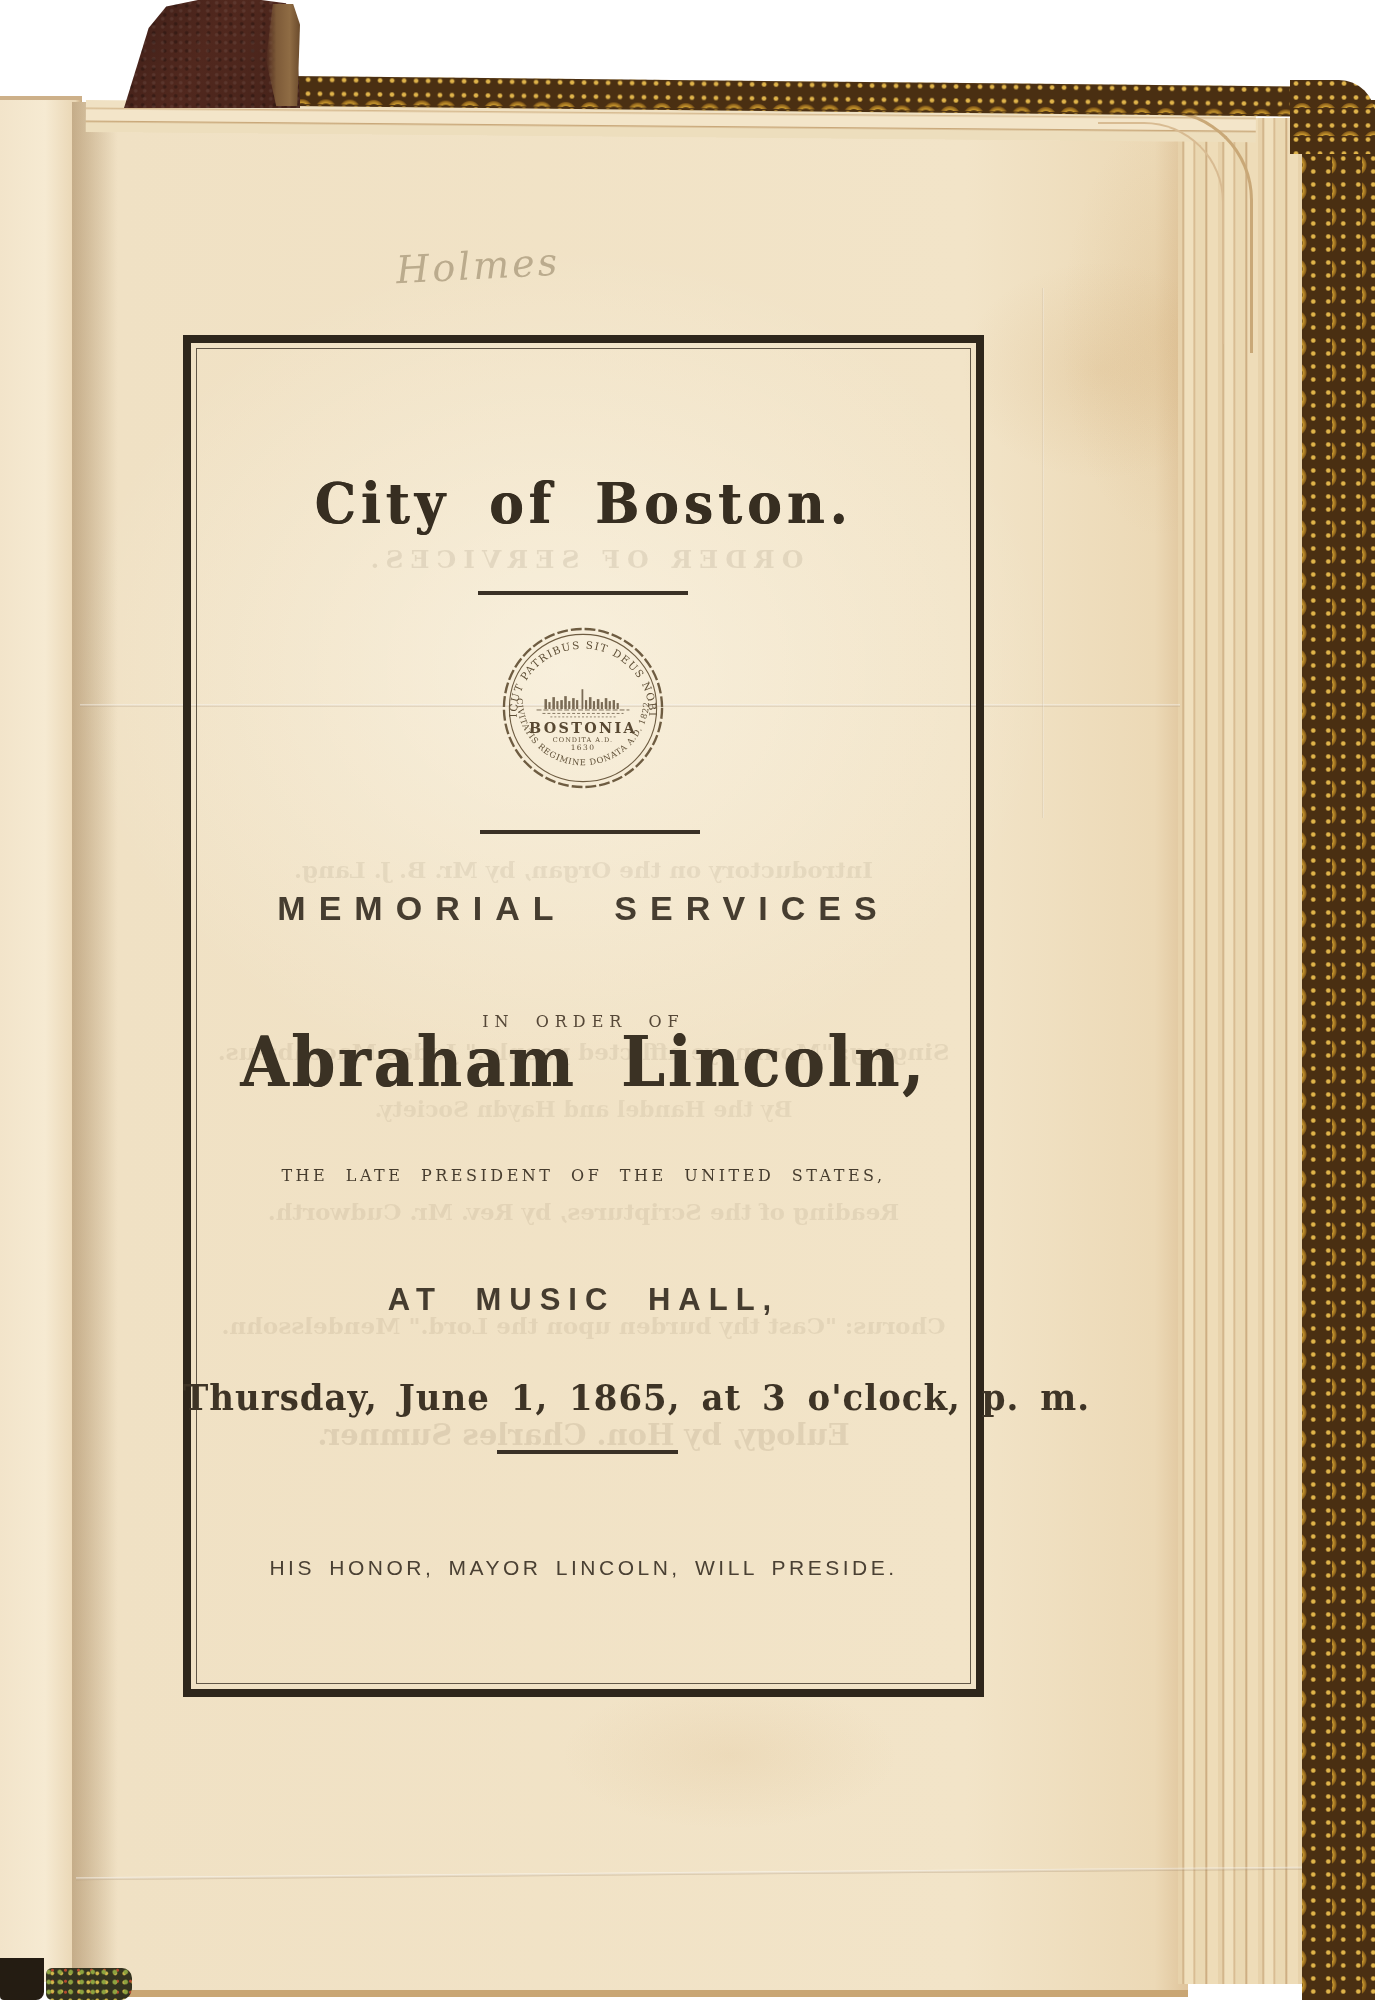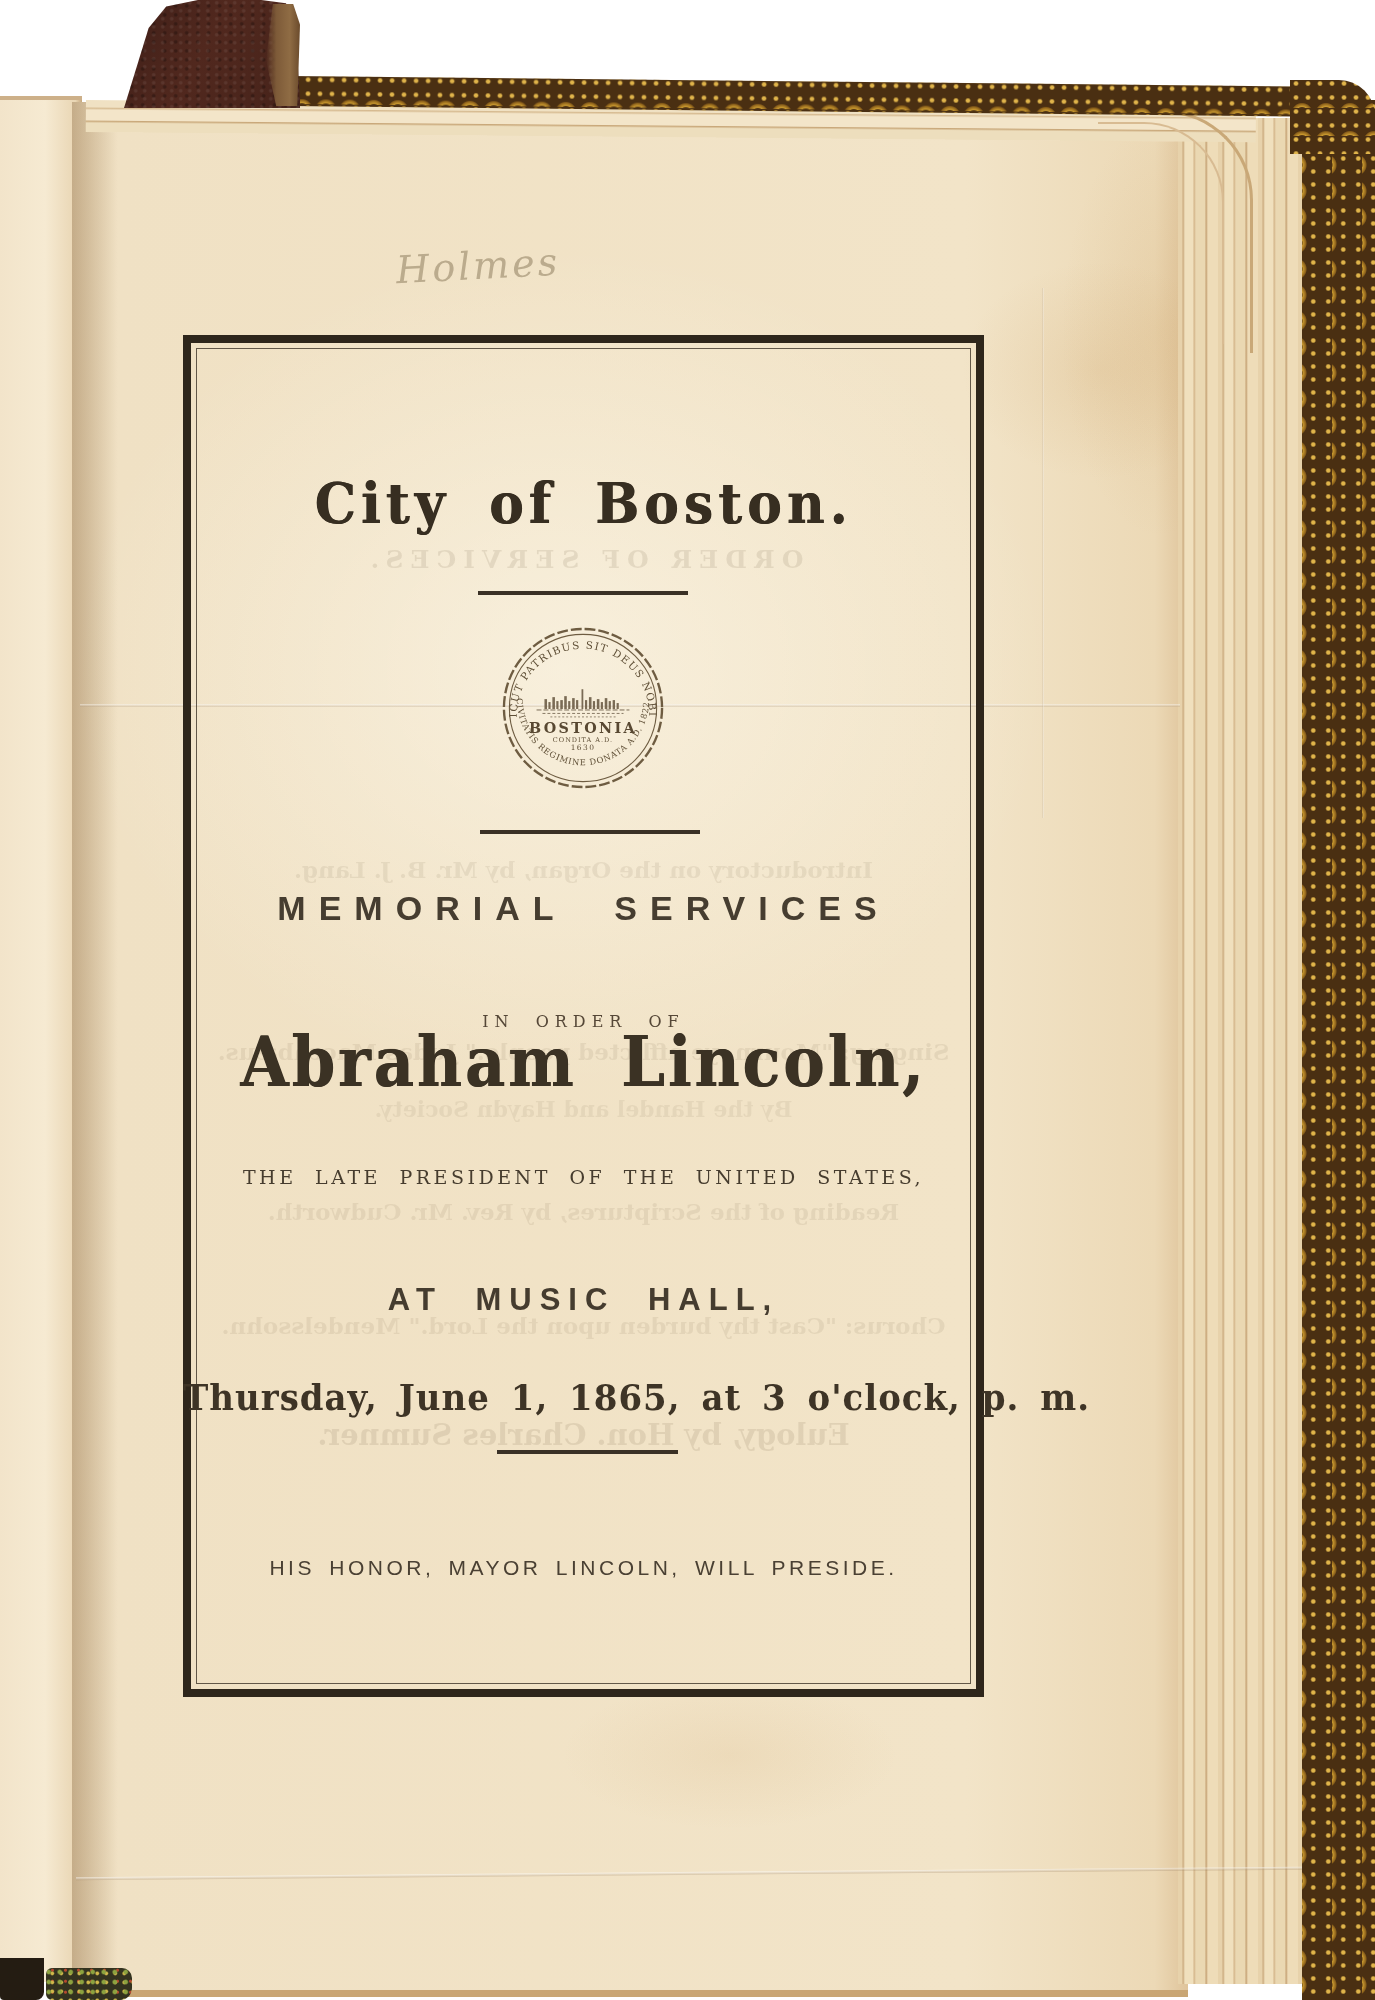--- a/index.html
+++ b/index.html
@@ -110,21 +110,21 @@
   .rule{position:absolute;height:4px;background:#3a3126;}
   .rule1{left:295px;top:256px;width:210px;}
   .rule2{left:297px;top:495px;width:220px;}
   .rule3{left:314px;top:1115px;width:181px;}
   .seal-box{position:absolute;left:316px;top:289px;width:168px;height:168px;}
   .t-memorial{top:554px;font-family:"Liberation Sans",sans-serif;font-size:34px;font-weight:bold;
     letter-spacing:13px;word-spacing:26px;color:#463d30;}
   .t-honor{top:677px;font-size:16px;letter-spacing:6px;word-spacing:10px;color:#554737;}
   .t-abraham{top:690px;font-size:62px;font-weight:bold;letter-spacing:3px;word-spacing:20px;
     transform:scaleY(1.12);color:#3b3224;text-shadow:0.7px 0 currentColor;}
-  .t-president{top:831px;font-size:19px;letter-spacing:3.5px;word-spacing:9px;color:#463c2e;}
+  .t-president{top:831px;font-size:16px;letter-spacing:3.5px;word-spacing:9px;color:#463c2e;}
   .t-venue{top:947px;font-family:"Liberation Sans",sans-serif;font-size:31px;font-weight:bold;
     letter-spacing:8px;word-spacing:16px;color:#453c2f;}
   .t-datetime{top:1042px;font-size:34px;font-weight:bold;letter-spacing:1px;word-spacing:8px;
     transform:scaleY(1.05);color:#3e3426;}
   .t-preside{top:1221px;font-family:"Liberation Sans",sans-serif;font-size:21px;font-weight:normal;
     letter-spacing:3.5px;word-spacing:5px;color:#4a4033;}
 
   
   .bleed{position:absolute;left:0;width:100%;text-align:center;white-space:nowrap;
     transform:scaleX(-1);color:#6d5a3e;pointer-events:none;}

